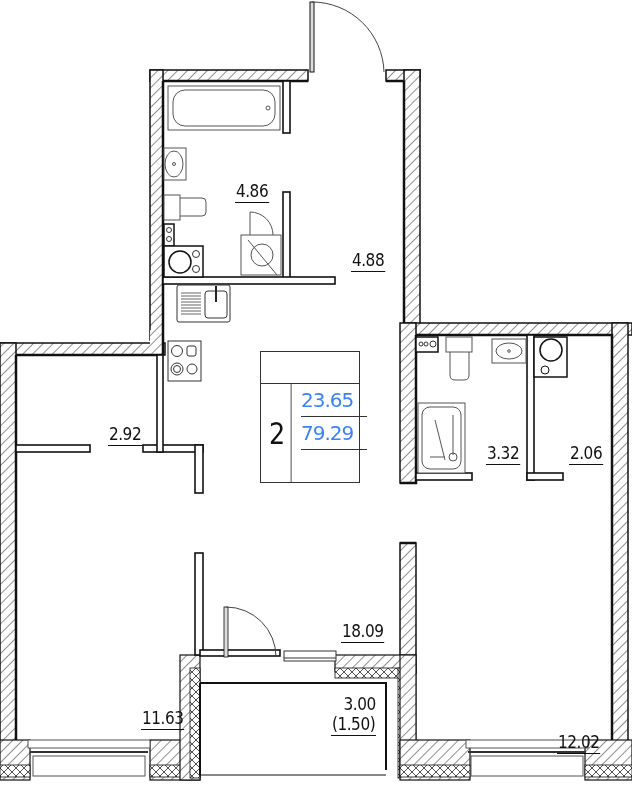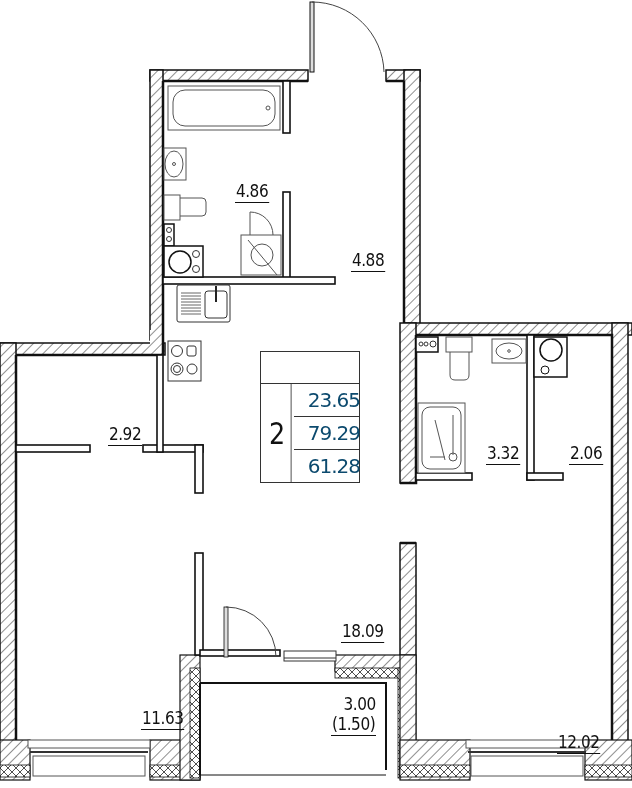--- a/index.html
+++ b/index.html
@@ -3,21 +3,21 @@
   <meta charset="utf-8">
   <style>
     html, body { margin: 0; padding: 0; background: #ffffff; }
     body { width: 632px; height: 788px; overflow: hidden; position: relative; font-family: "DejaVu Sans Condensed", "DejaVu Sans", sans-serif; }
     #plan { position: absolute; left: 0; top: 0; }
     .lbl { position: absolute; font-family: "DejaVu Sans", sans-serif; font-size: 17px; color: #111; letter-spacing: -0.5px; border-bottom: 1px solid #111; line-height: 20px; padding: 0 1px 1px 1px; white-space: nowrap; transform: scaleX(0.9); transform-origin: left top; }
     .lbl2 { position: absolute; font-family: "DejaVu Sans", sans-serif; font-size: 17px; color: #111; letter-spacing: -0.5px; line-height: 20px; text-align: center; white-space: nowrap; transform: scaleX(0.9); transform-origin: left top; }
     .infobox { position: absolute; left: 260px; top: 351px; width: 100px; height: 132px; border: 1px solid #333; box-sizing: border-box; background: #fff; }
     .infobox .top { position: absolute; left: 0; top: 0; width: 100%; height: 32px; border-bottom: 1px solid #333; box-sizing: border-box; }
     .infobox .rooms { position: absolute; left: 0; top: 32px; width: 33px; height: 99px; border-right: 1px solid #333; box-sizing: border-box; font-family: "DejaVu Sans", sans-serif; font-size: 30px; line-height: 99px; text-align: center; color: #111; transform: scaleX(0.85); }
-    .infobox .cell { position: absolute; left: 33px; width: 66px; height: 33px; box-sizing: border-box; font-family: "DejaVu Sans", sans-serif; font-size: 20px; line-height: 33px; text-align: right; color: #0c4a6e; letter-spacing: -1px; }
+    .infobox .cell { position: absolute; left: 40px; width: 66px; height: 33px; box-sizing: border-box; font-family: "DejaVu Sans", sans-serif; font-size: 20px; line-height: 33px; text-align: left; color: #3b82f6; letter-spacing: -1px; }
     .infobox .cell.c1 { top: 32px; border-bottom: 1px solid #333; }
     .infobox .cell.c2 { top: 65px; border-bottom: 1px solid #333; }
     .infobox .cell.c3 { top: 98px; }
   </style>
 </head>
 <body>
 
 <svg id="plan" width="632" height="788" viewBox="0 0 632 788" xmlns="http://www.w3.org/2000/svg">
   <defs>
     <pattern id="hatch" patternUnits="userSpaceOnUse" width="7" height="7" patternTransform="rotate(45)">
@@ -232,14 +232,13 @@
 <div class="lbl2" style="left:338px;top:694px;width:48px;">3.00</div>
 <div class="lbl" style="left:331px;top:714px;">(1.50)</div>
 <div class="lbl" style="left:141px;top:708px;">11.63</div>
 <div class="lbl" style="left:557px;top:732px;">12.02</div>
 
 <div class="infobox">
   <div class="top"></div>
   <div class="rooms">2</div>
   <div class="cell c1">23.65</div>
   <div class="cell c2">79.29</div>
-  <div class="cell c3">61.28</div>
 </div>
 
 </body></html>

